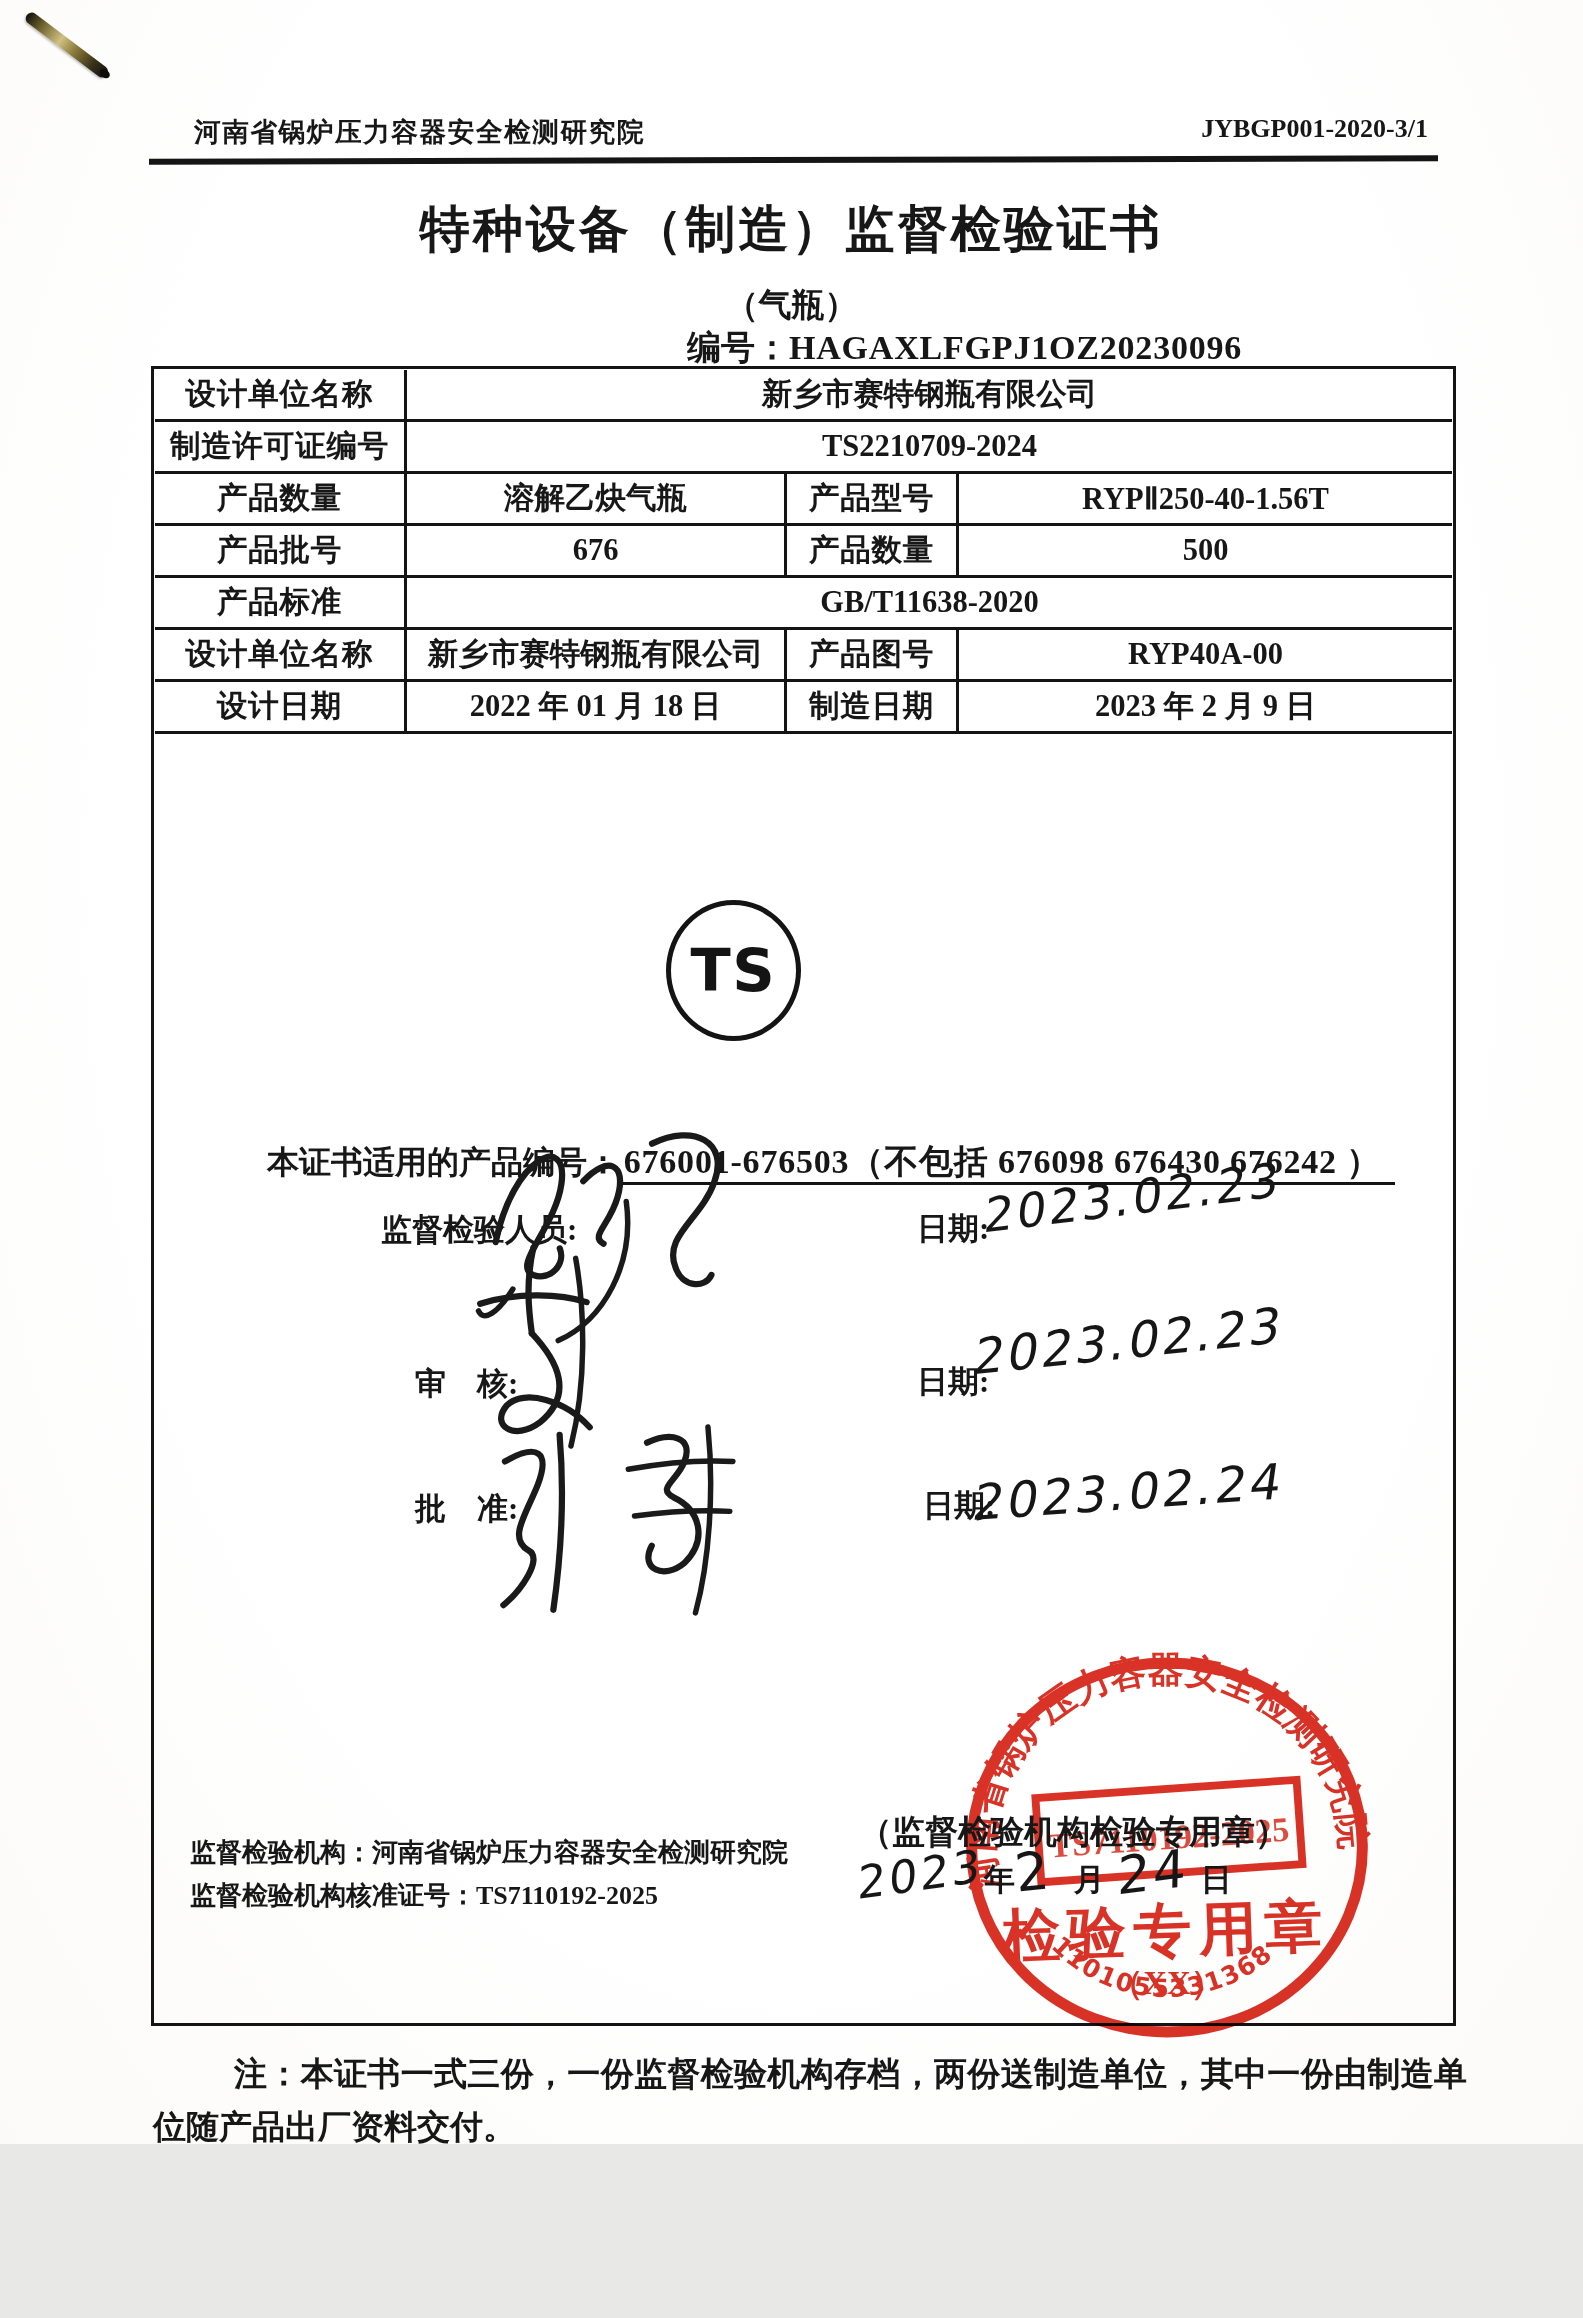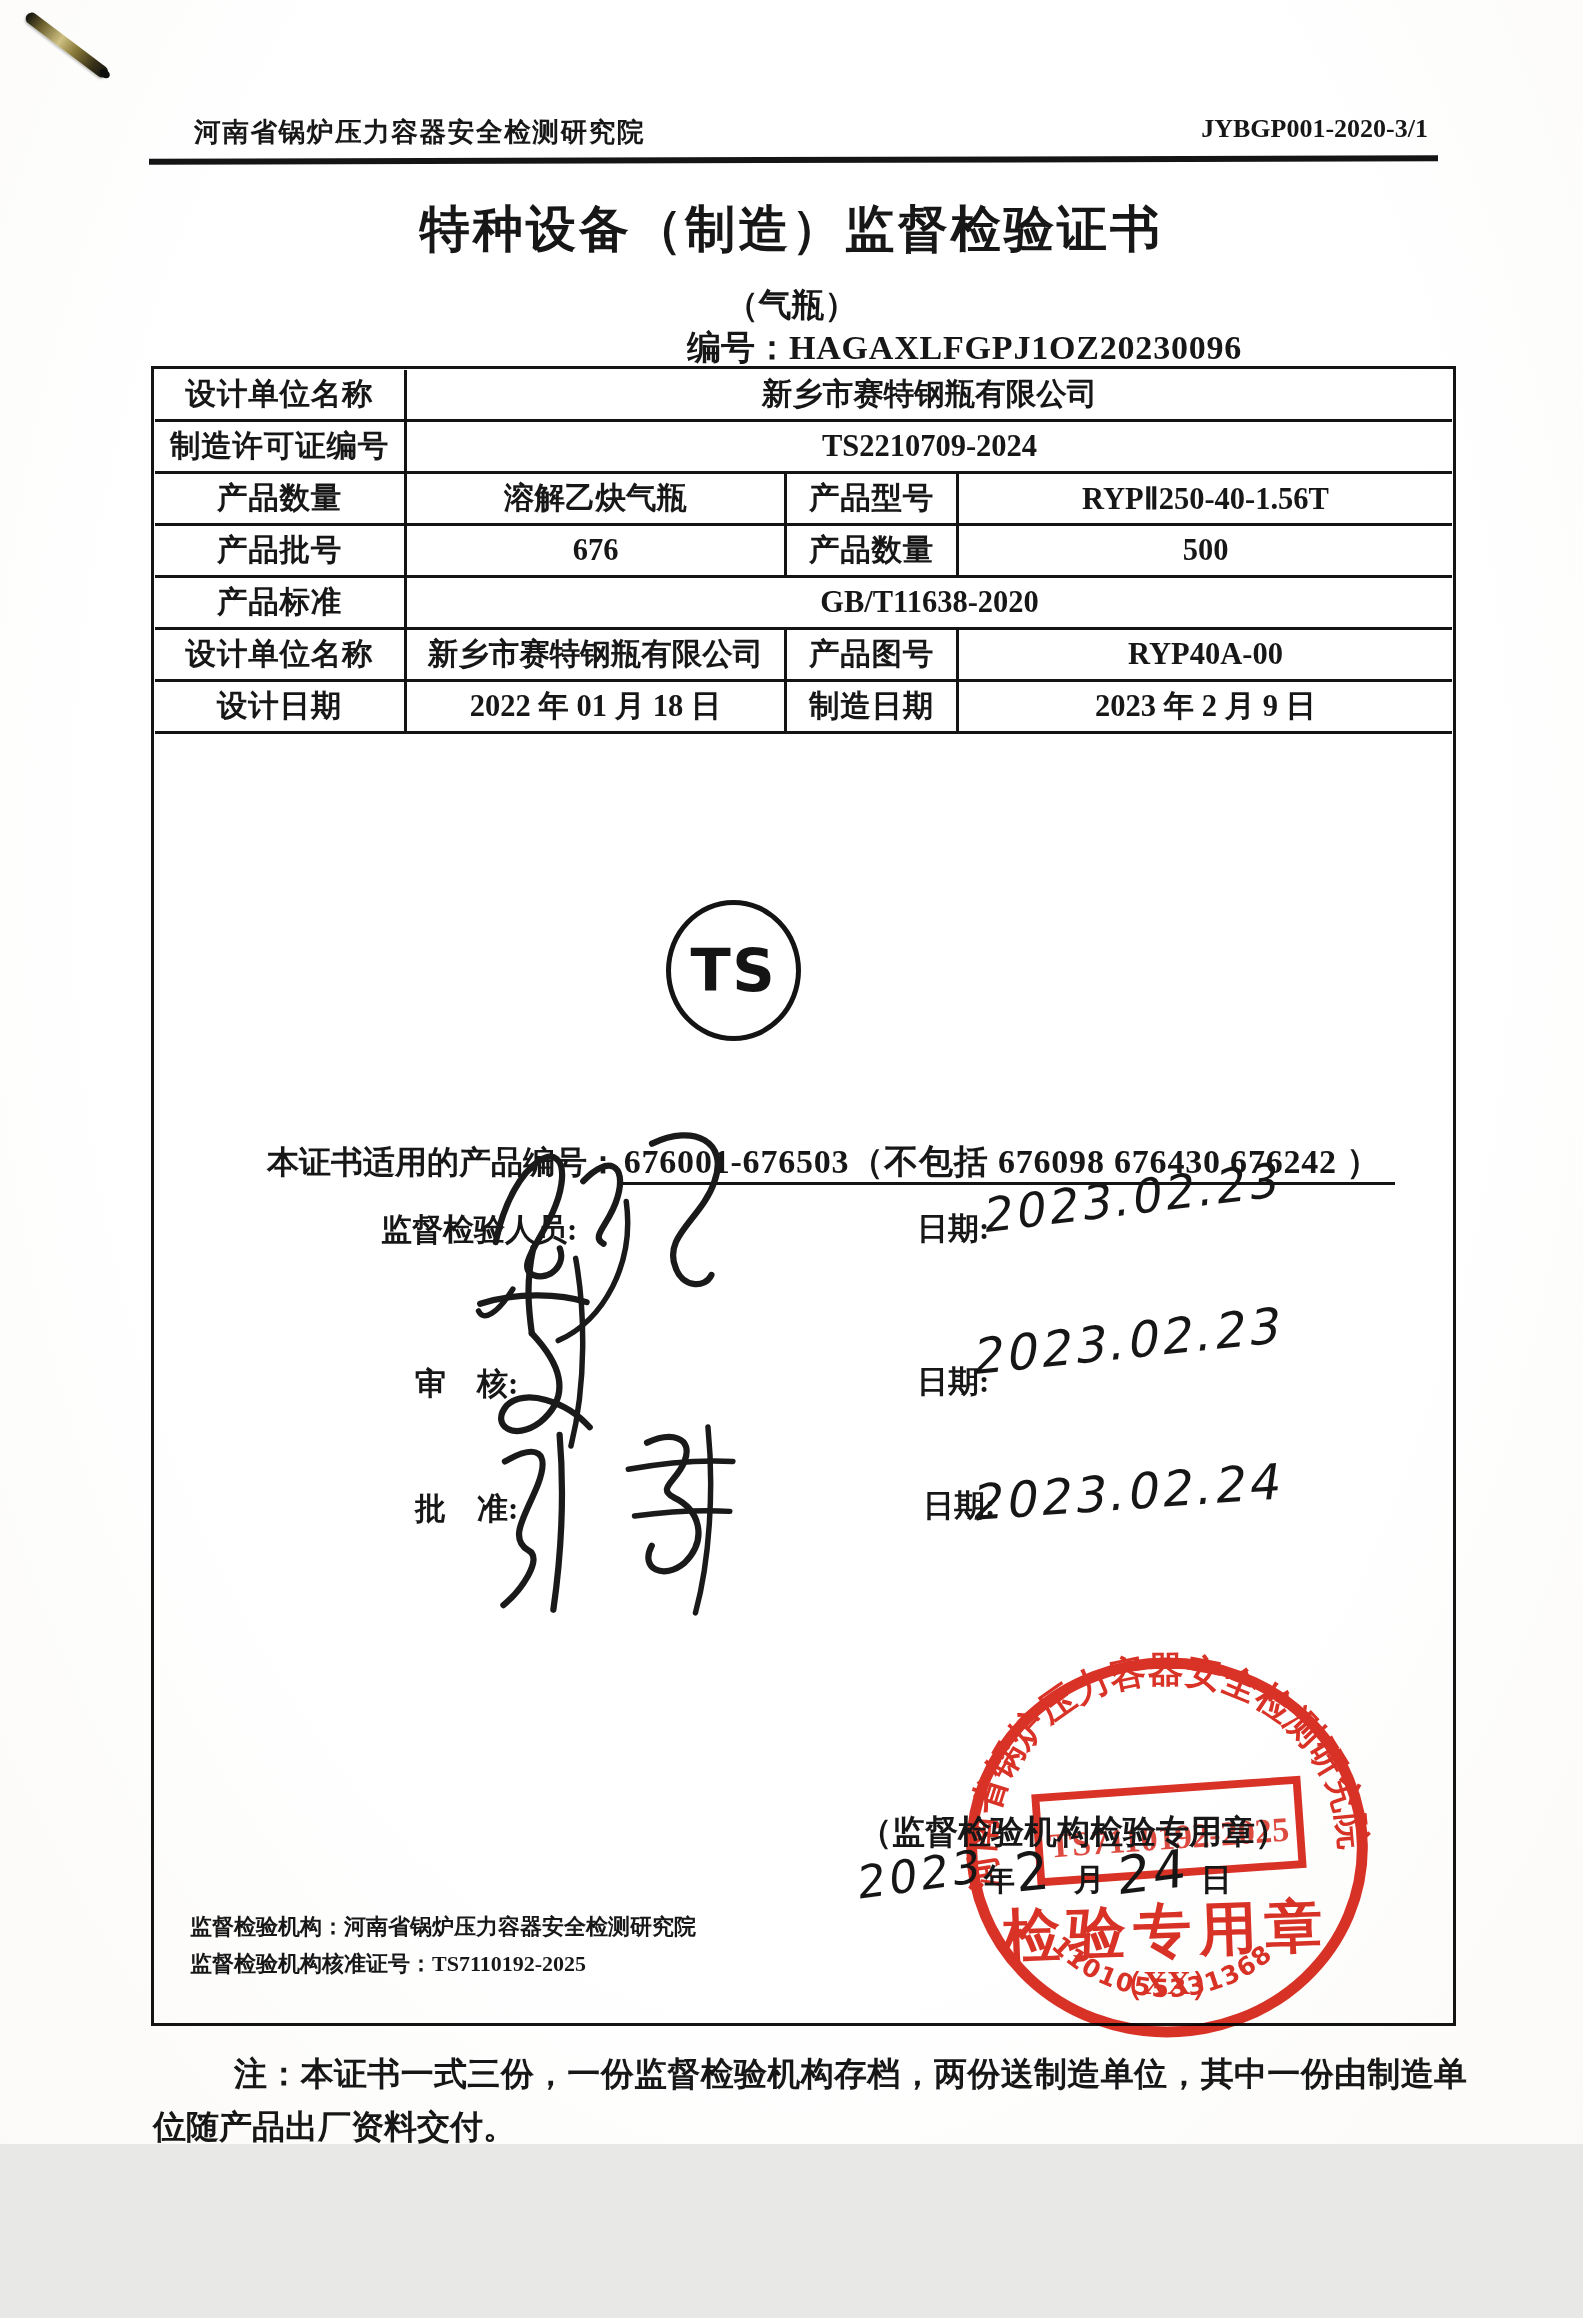--- a/index.html
+++ b/index.html
@@ -78,21 +78,21 @@
     display:inline-block; letter-spacing:3.1px; white-space:nowrap;
   }
   .sig-svg path { fill:none; stroke:#1a1a1a; stroke-linecap:round; stroke-linejoin:round;}
 
   
   .stamp { left:956px; top:1652px; width:422px; height:391px; mix-blend-mode:multiply; opacity:.96;}
   .stamp-caption { left:859px; top:1810px; font-size:33px; font-weight:600; white-space:nowrap; z-index:2;}
   .stamp-date { left:857px; top:1841px; white-space:nowrap; z-index:2;}
   .stamp-date .print { font-size:31px; font-weight:700;}
 
-  .agency { left:190px; top:1909px; font-size:22px; font-weight:700; line-height:1.67; white-space:nowrap;}
+  .agency { left:190px; top:1831px; font-size:26px; font-weight:700; line-height:1.67; white-space:nowrap;}
 
   .note {
     left:153px; top:2048px; width:1314px;
     font-size:33px; font-weight:700; line-height:1.62; text-indent:81px; text-align:justify;
   }
 </style>
 </head>
 <body>
 
 <div class="page">

